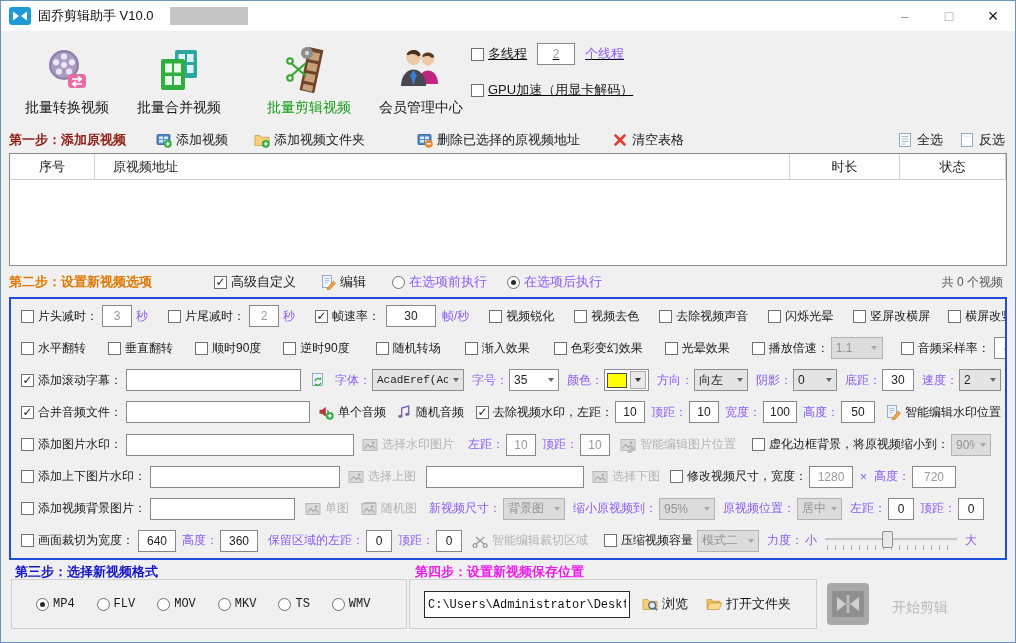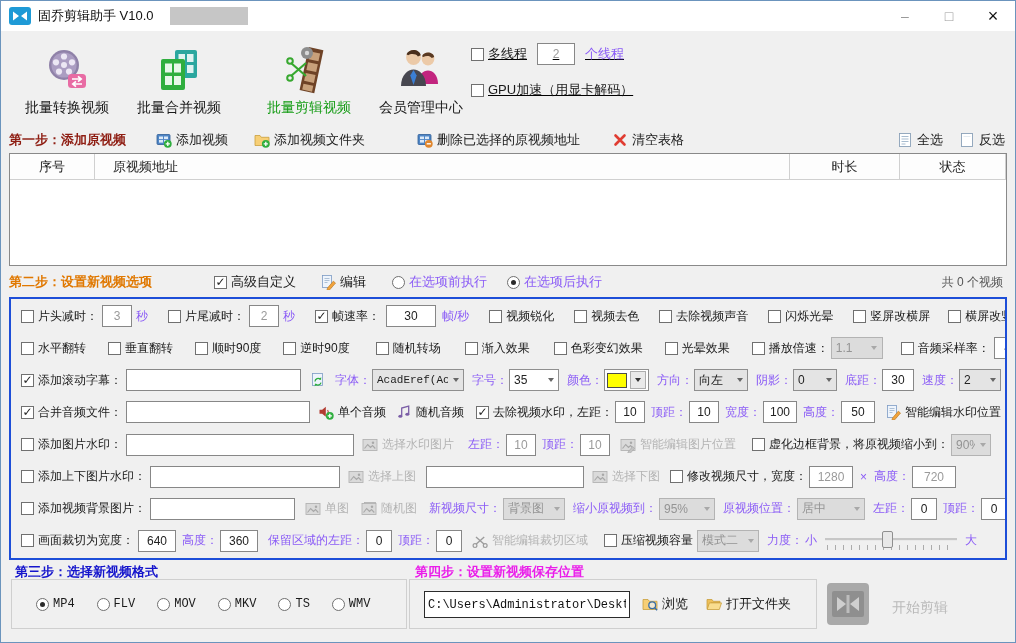--- a/index.html
+++ b/index.html
@@ -586,21 +586,21 @@
         <span class="combo dis" style="width: 62px; margin-left: 2px;">
           <span class="cv">背景图</span>
           <span class="ch"></span>
         </span>
         <span class="lbl" style="margin-left: 8px;">缩小原视频到：</span>
         <span class="combo dis" style="width: 56px; margin-left: 2px;">
           <span class="cv">95%</span>
           <span class="ch"></span>
         </span>
         <span class="lbl" style="margin-left: 8px;">原视频位置：</span>
-        <span class="combo dis" style="width: 68px; margin-left: 2px;">
+        <span class="combo dis" style="width: 45px; margin-left: 2px; justify-content: flex-end;">
           <span class="cv">居中</span>
           <span class="ch"></span>
         </span>
         <span class="lbl" style="margin-left: 8px;">左距：</span>
         <input class="tin" readonly="" value="0" style="width: 26px; margin-left: 2px;">
         <span class="lbl" style="margin-left: 6px;">顶距：</span>
         <input class="tin" readonly="" value="0" style="width: 26px; margin-left: 2px;">
       </div>
       <div class="opt-row">
         <label class="cbwrap">

